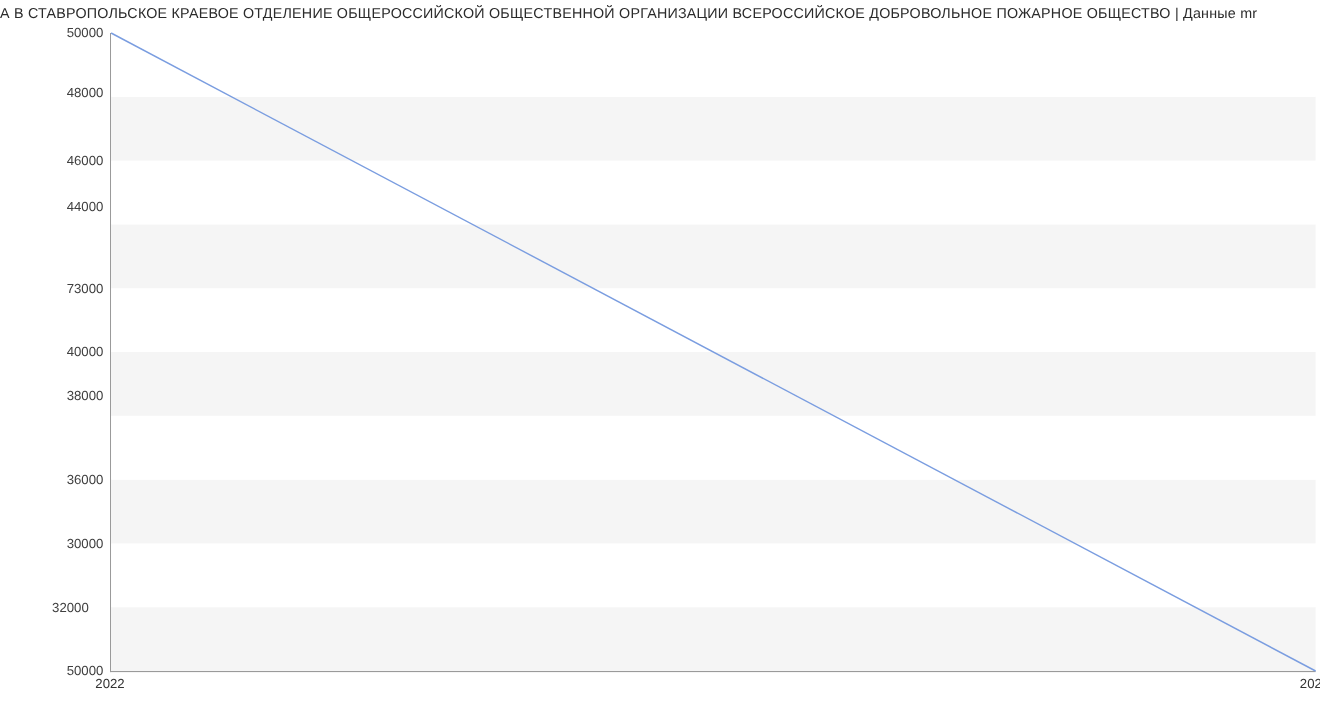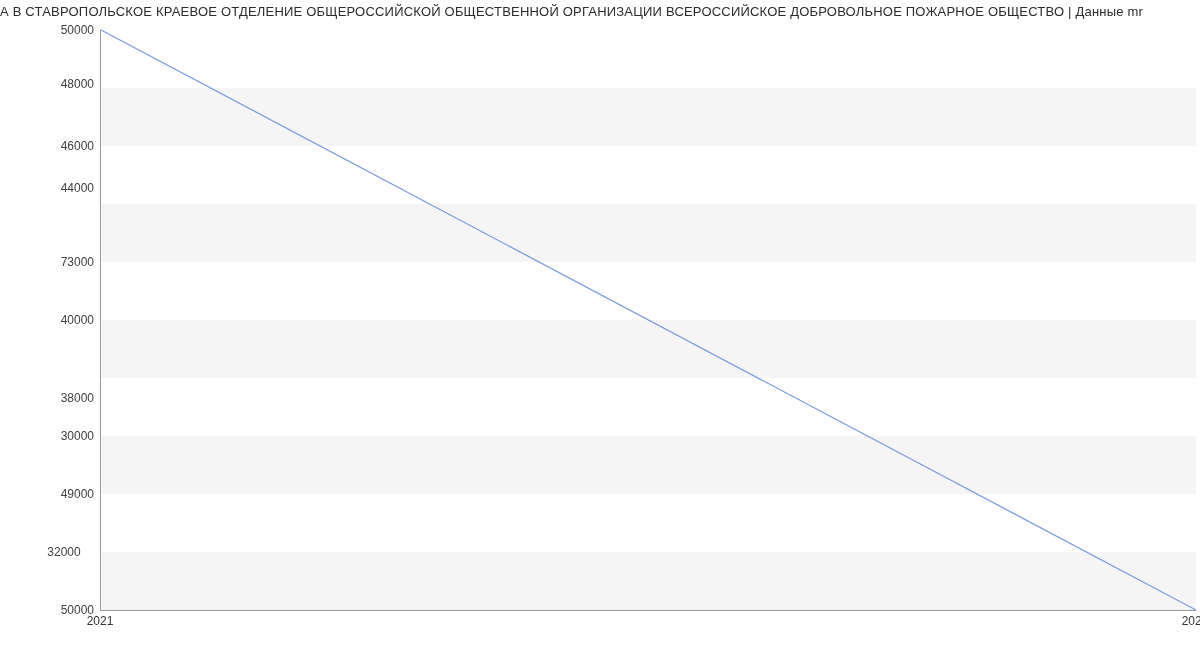--- a/index.html
+++ b/index.html
@@ -87,24 +87,24 @@
       <div class="band" style="top: 174px; height: 58px;"></div>
       <div class="band" style="top: 116px; height: 58px; background: rgb(255, 255, 255);"></div>
       <div class="band" style="top: 58px; height: 58px;"></div>
       <div class="band" style="top: 0px; height: 58px; background: rgb(255, 255, 255);"></div>
       <svg class="line-layer" id="lineLayer" viewBox="0 0 1095 580">
         <path d="M0 0 L1095 580" class="data-line"></path>
       </svg>
   </div>
 <div class="y-tick-label" style="top: 610px;">50000</div>
     <div class="y-tick-label" style="top: 552px; text-align: center;">32000</div>
-    <div class="y-tick-label" style="top: 494px;">49000</div>
-    <div class="y-tick-label" style="top: 436px;">30000</div>
-    <div class="y-tick-label" style="top: 398px;">38000</div>
+    <div class="y-tick-label" style="top: 494px;">30000</div>
+    <div class="y-tick-label" style="top: 436px;">36000</div>
+    <div class="y-tick-label" style="top: 360px;">38000</div>
     <div class="y-tick-label" style="top: 320px;">40000</div>
     <div class="y-tick-label" style="top: 262px;">73000</div>
     <div class="y-tick-label" style="top: 188px;">44000</div>
     <div class="y-tick-label" style="top: 146px;">46000</div>
     <div class="y-tick-label" style="top: 84px;">48000</div>
     <div class="y-tick-label" style="top: 30px;">50000</div>
-    <div class="x-tick-label" style="left: 100px;">2021</div>
+    <div class="x-tick-label" style="left: 100px;">2022</div>
     <div class="x-tick-label" style="left: 1195px;">2024</div>
   </div>
 
 </body></html>

